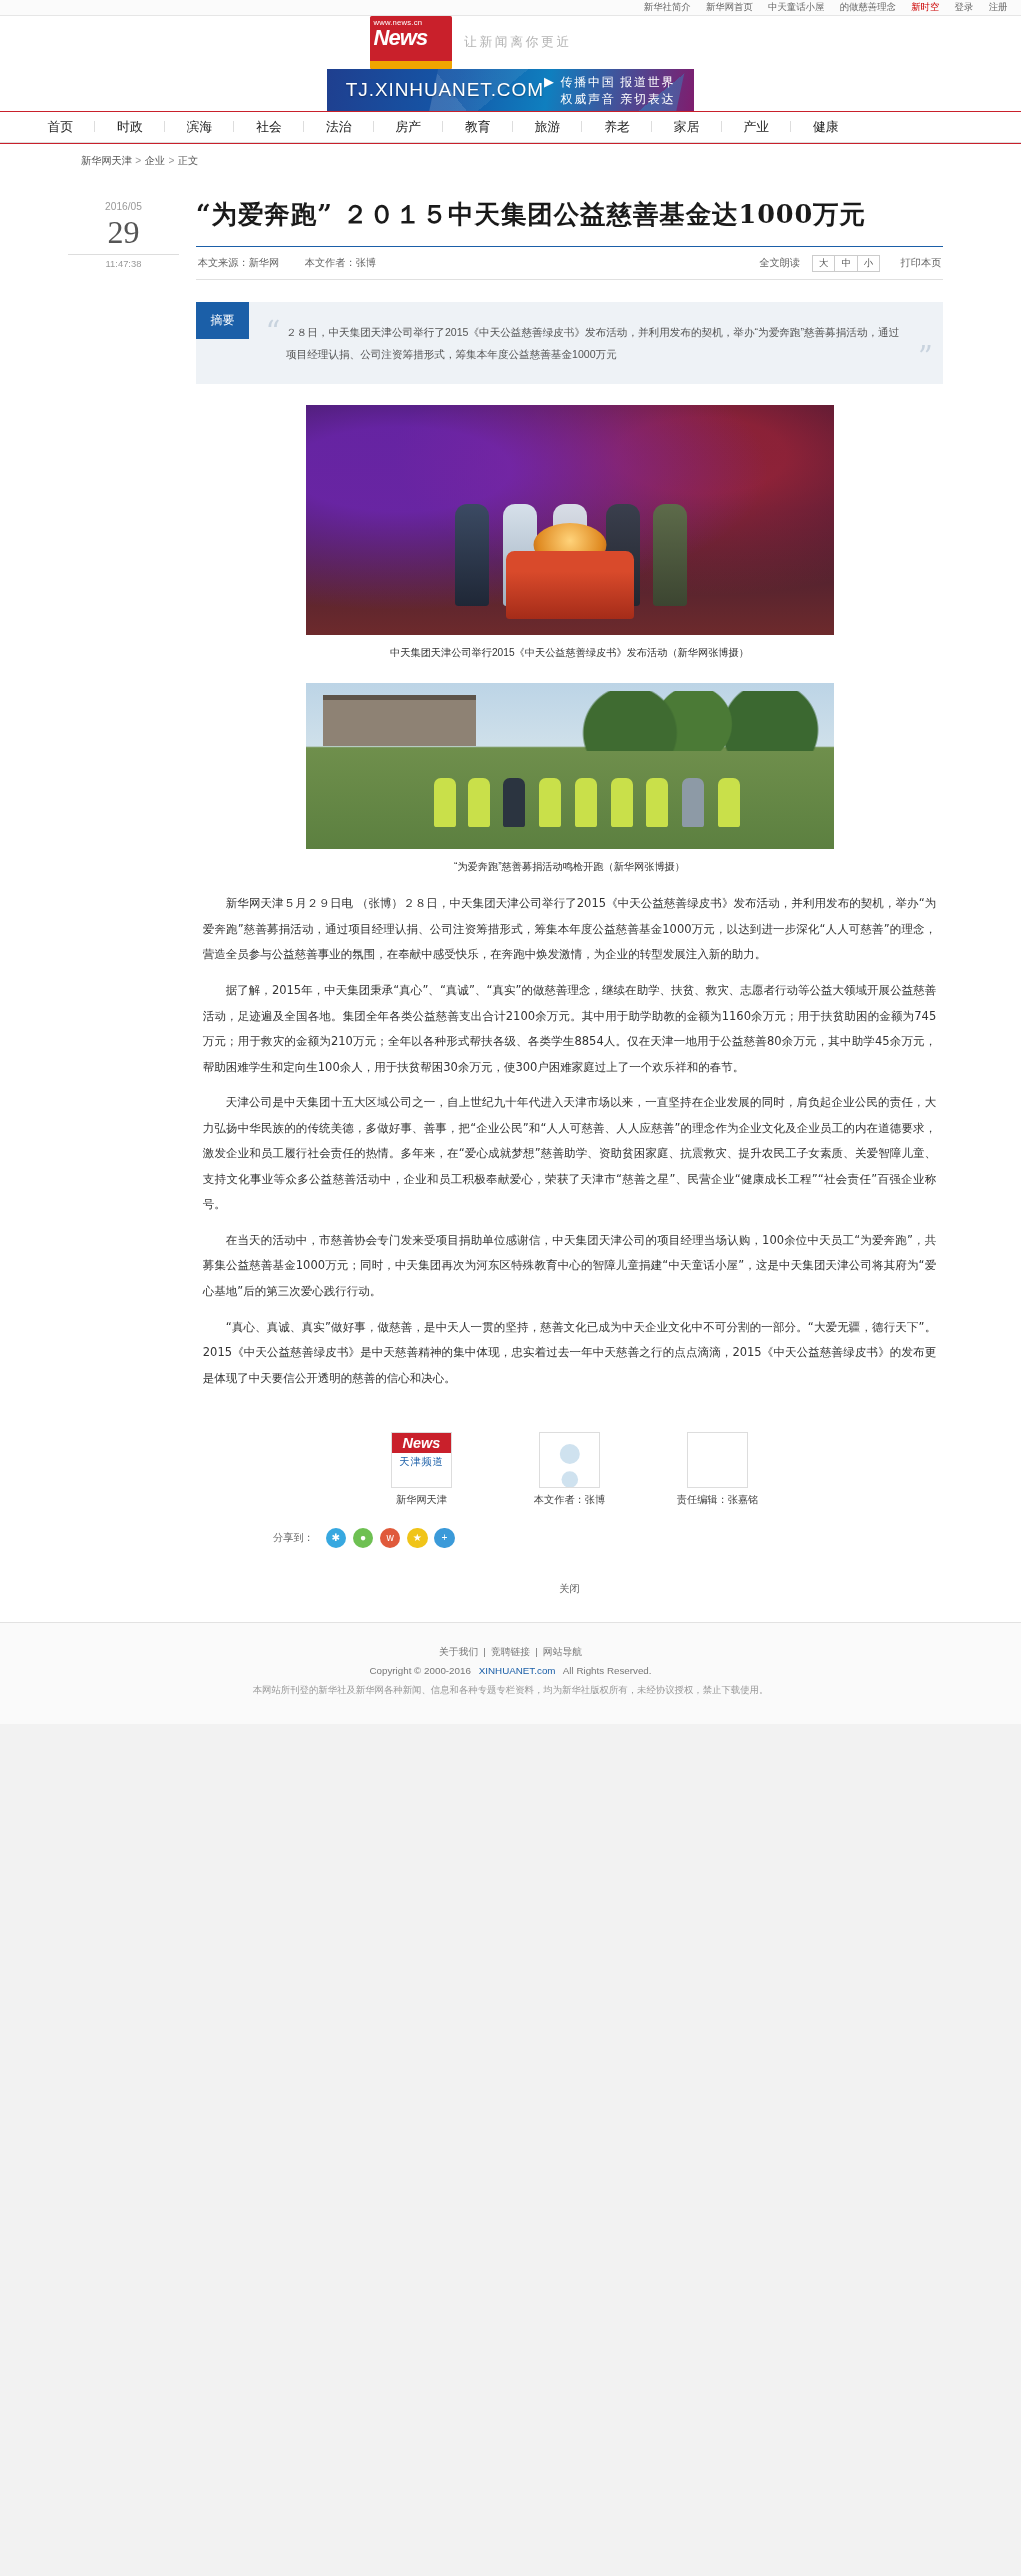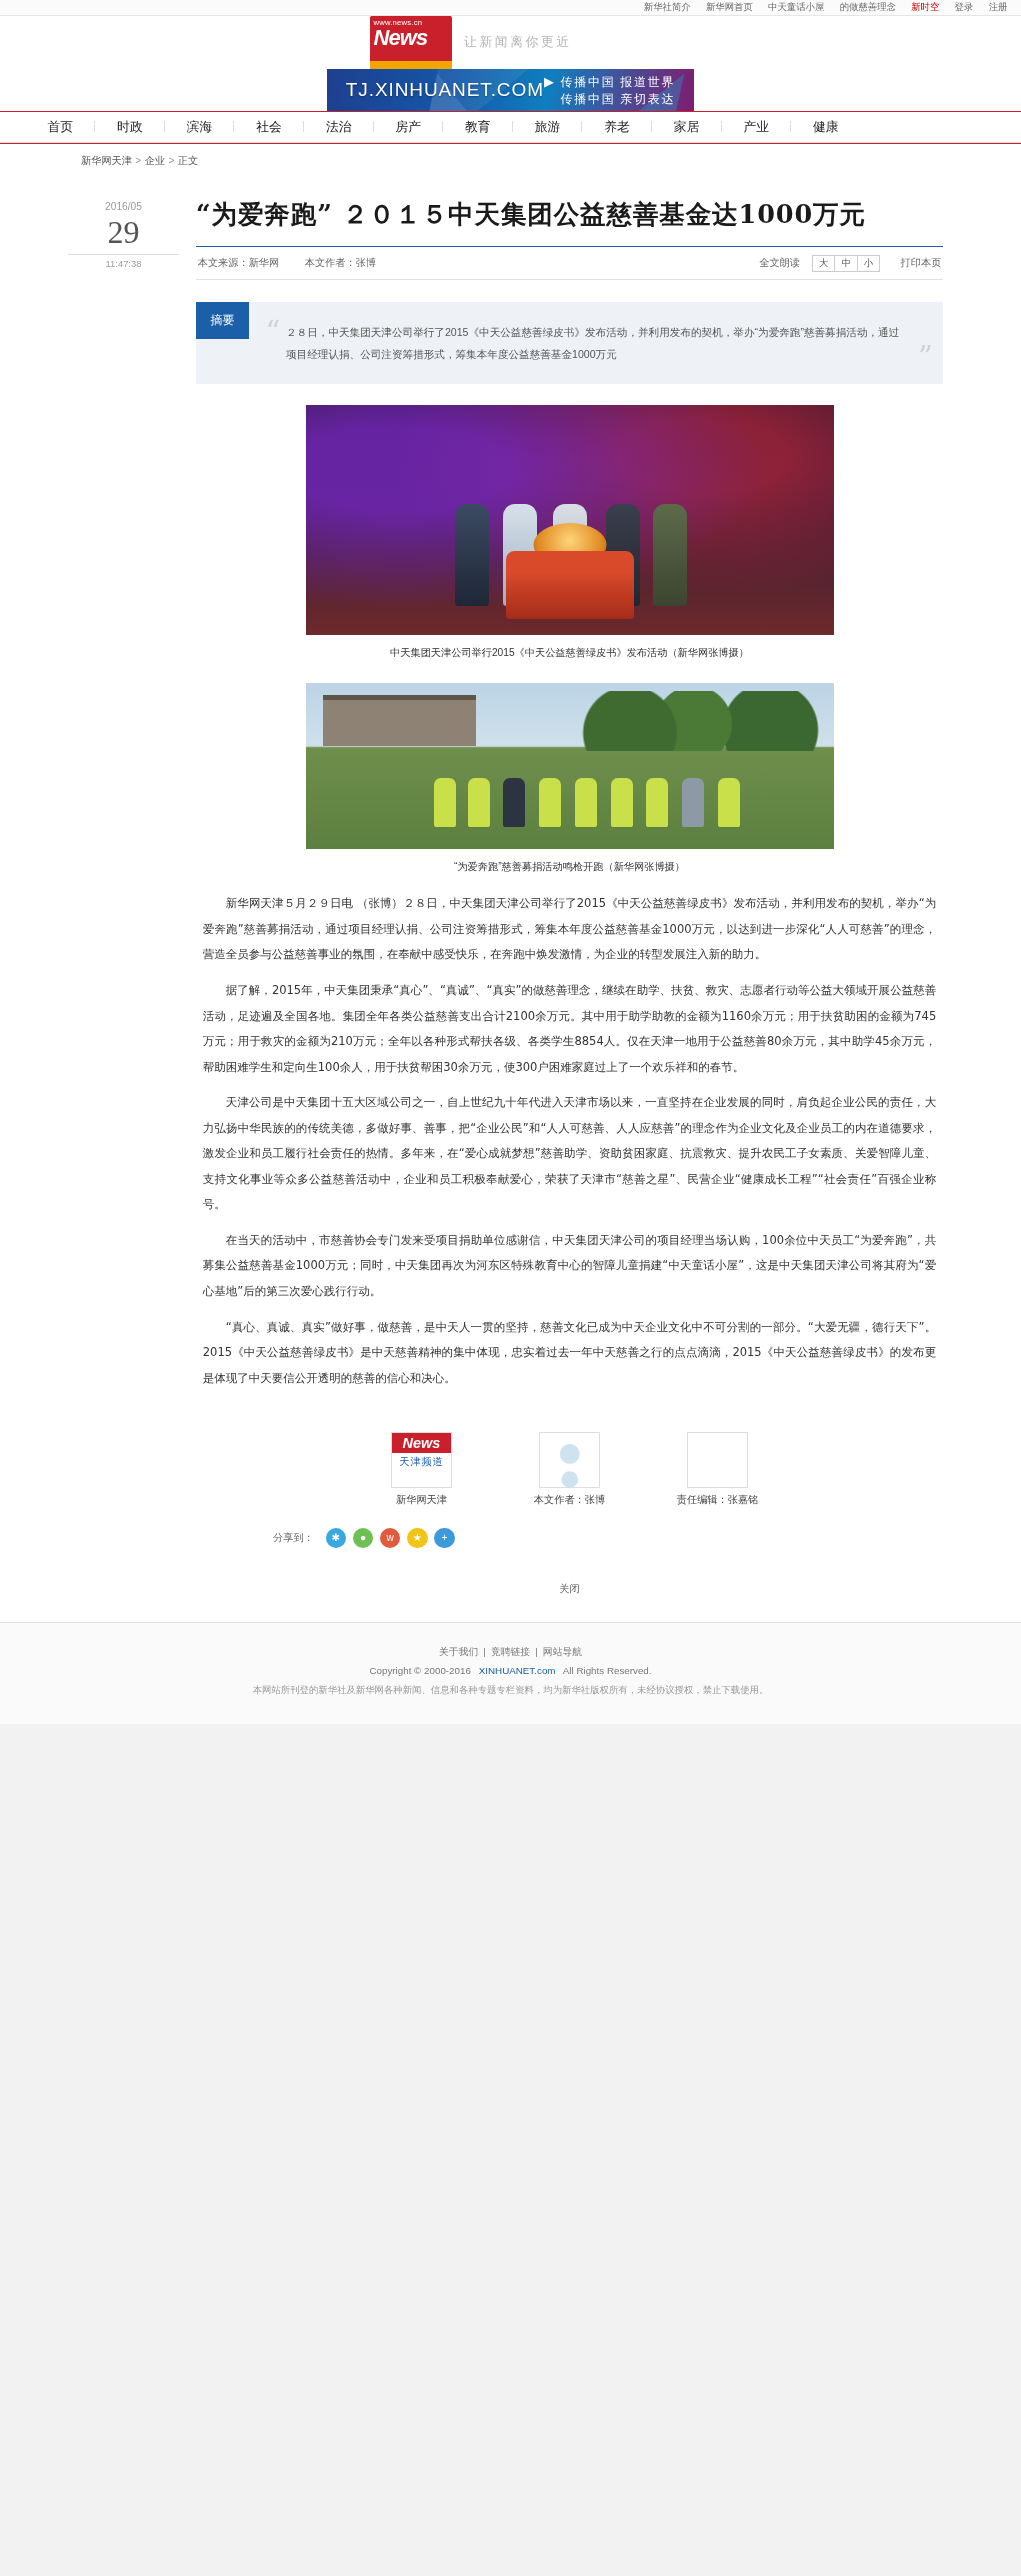--- a/index.html
+++ b/index.html
@@ -428,21 +428,21 @@
         <span class="url">www.news.cn</span>
         <span class="news">News</span>
         <span class="bar"></span>
       </div>
       <div class="logo-cn">让新闻离你更近</div>
     </div>
     <div class="banner">
       <div class="banner-left">TJ.XINHUANET.COM</div>
       <div class="banner-right">
         <div><span class="banner-arrow">▶</span><span>传播中国 报道世界</span></div>
-        <div>传播中国 亲切表达</div>
+        <div>权威声音 亲切表达</div>
       </div>
     </div>
   </div>
 
   <div class="nav">
     <a>首页</a>
     <a>时政</a>
     <a>滨海</a>
     <a>社会</a>
     <a>法治</a>

